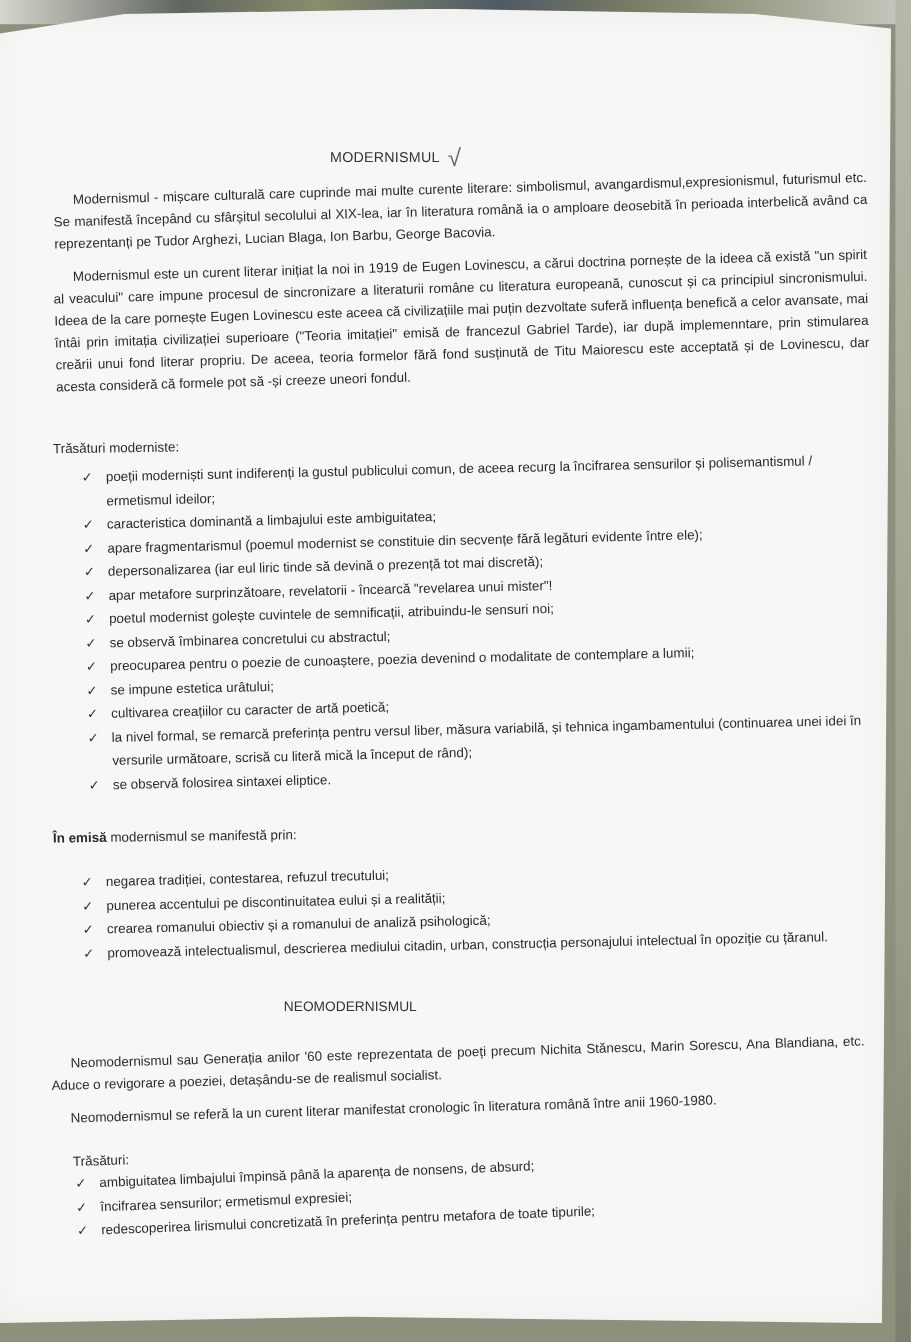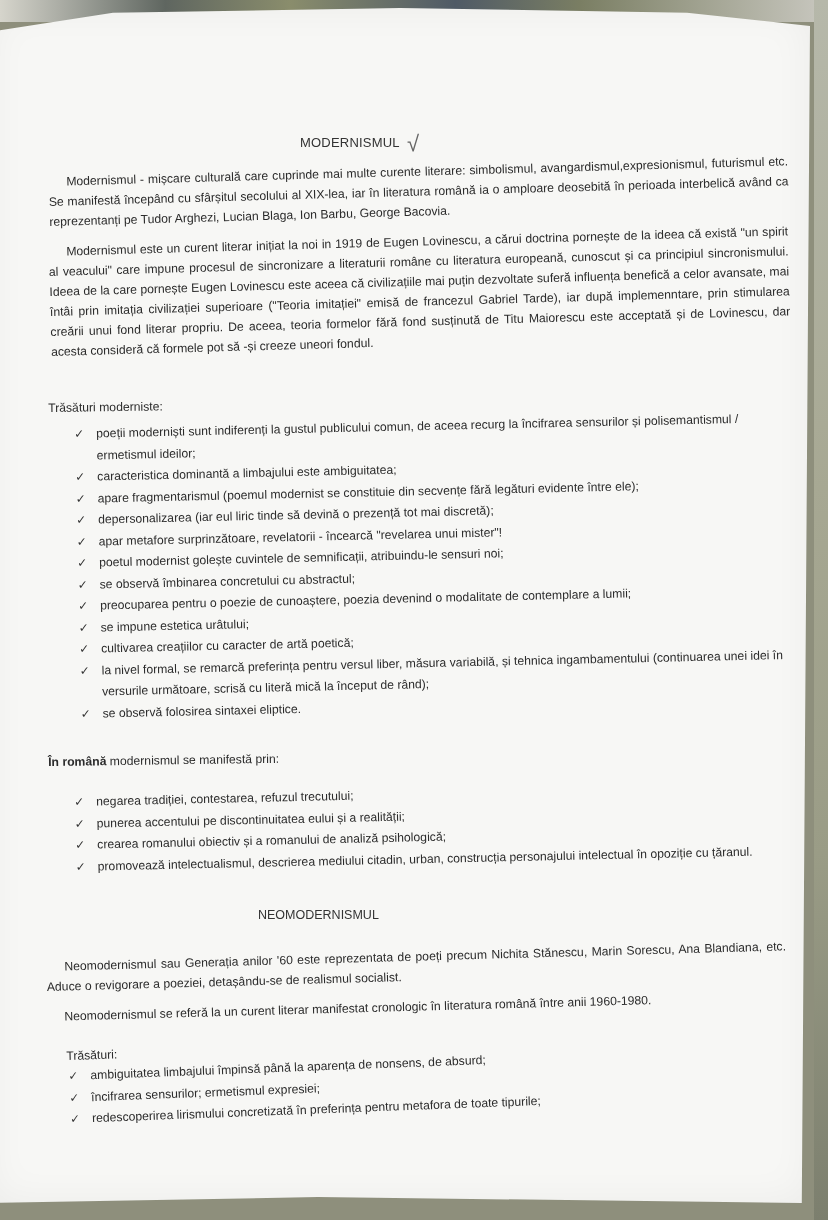--- a/index.html
+++ b/index.html
@@ -116,21 +116,21 @@
         <span class="chk">✓</span>
         <span class="cont">la nivel formal, se remarcă preferința pentru versul liber, măsura variabilă, și tehnica ingambamentului (continuarea unei idei în versurile următoare, scrisă cu literă mică la început de rând);</span>
       </li>
     <li>
         <span class="chk">✓</span>
         <span class="cont">se observă folosirea sintaxei eliptice.</span>
       </li>
   </ul>
 
   <div class="label" style="top:752px;">
-    <b>În română</b><span> modernismul se manifestă prin:</span>
+    <b>În emisă</b><span> modernismul se manifestă prin:</span>
   </div>
 
   <ul class="list" style="top:792px;">
     <li>
         <span class="chk">✓</span>
         <span class="cont">negarea tradiției, contestarea, refuzul trecutului;</span>
       </li>
     <li>
         <span class="chk">✓</span>
         <span class="cont">punerea accentului pe discontinuitatea eului și a realității;</span>

